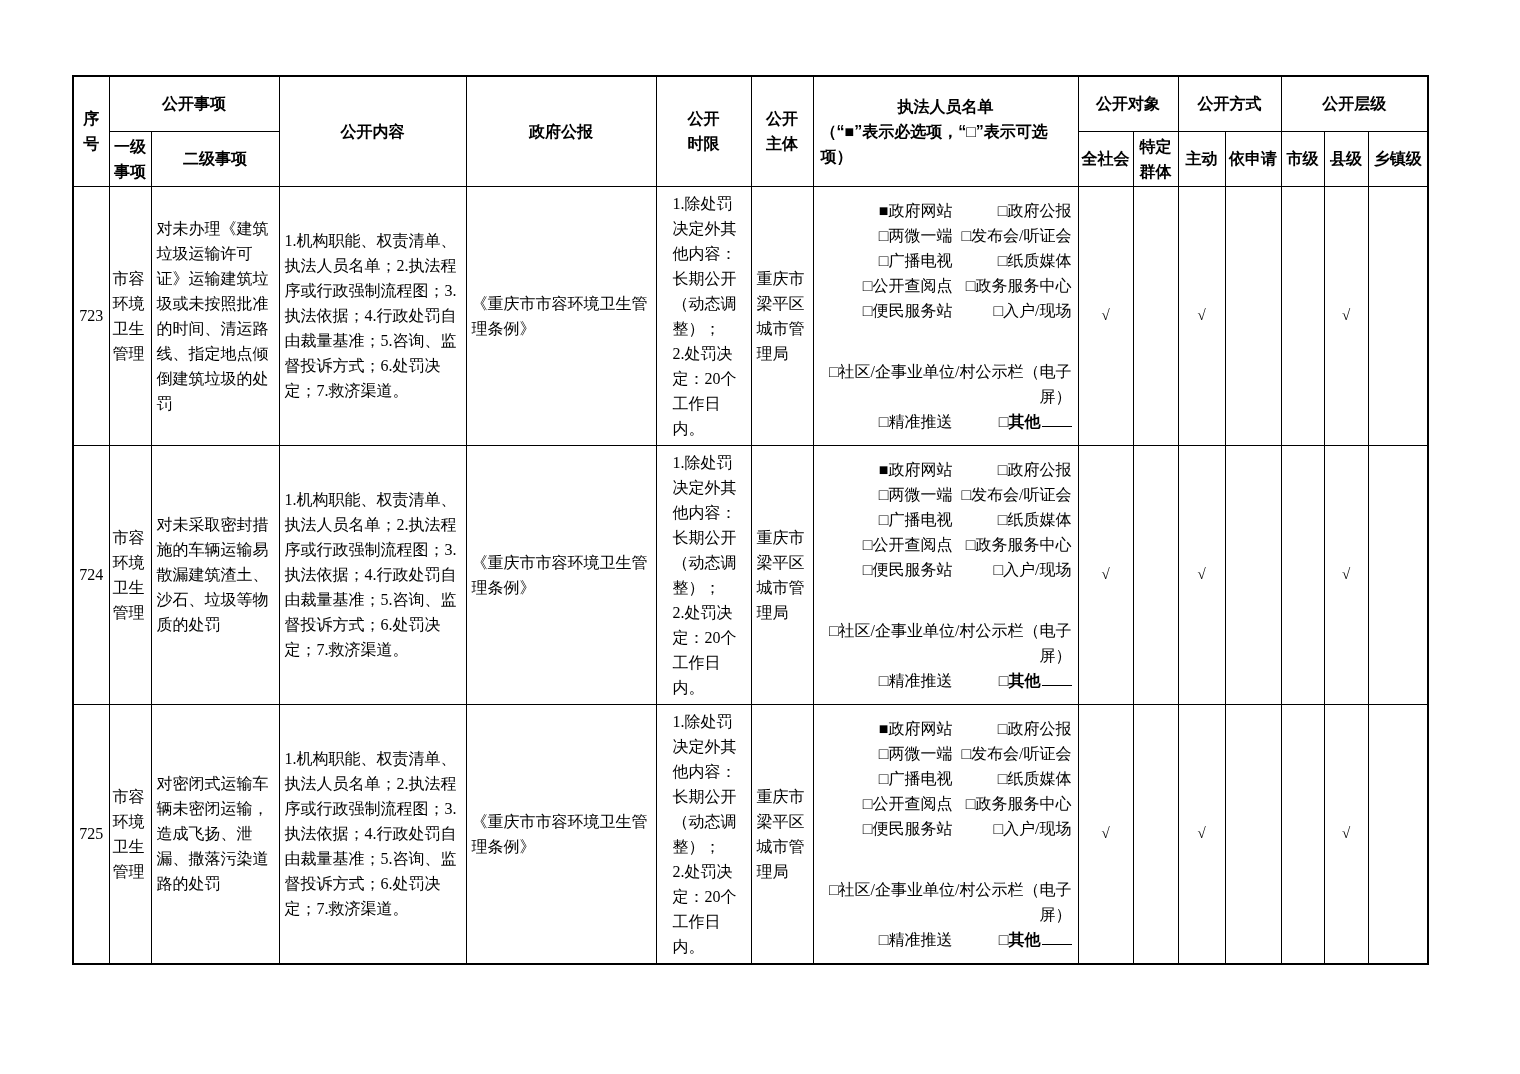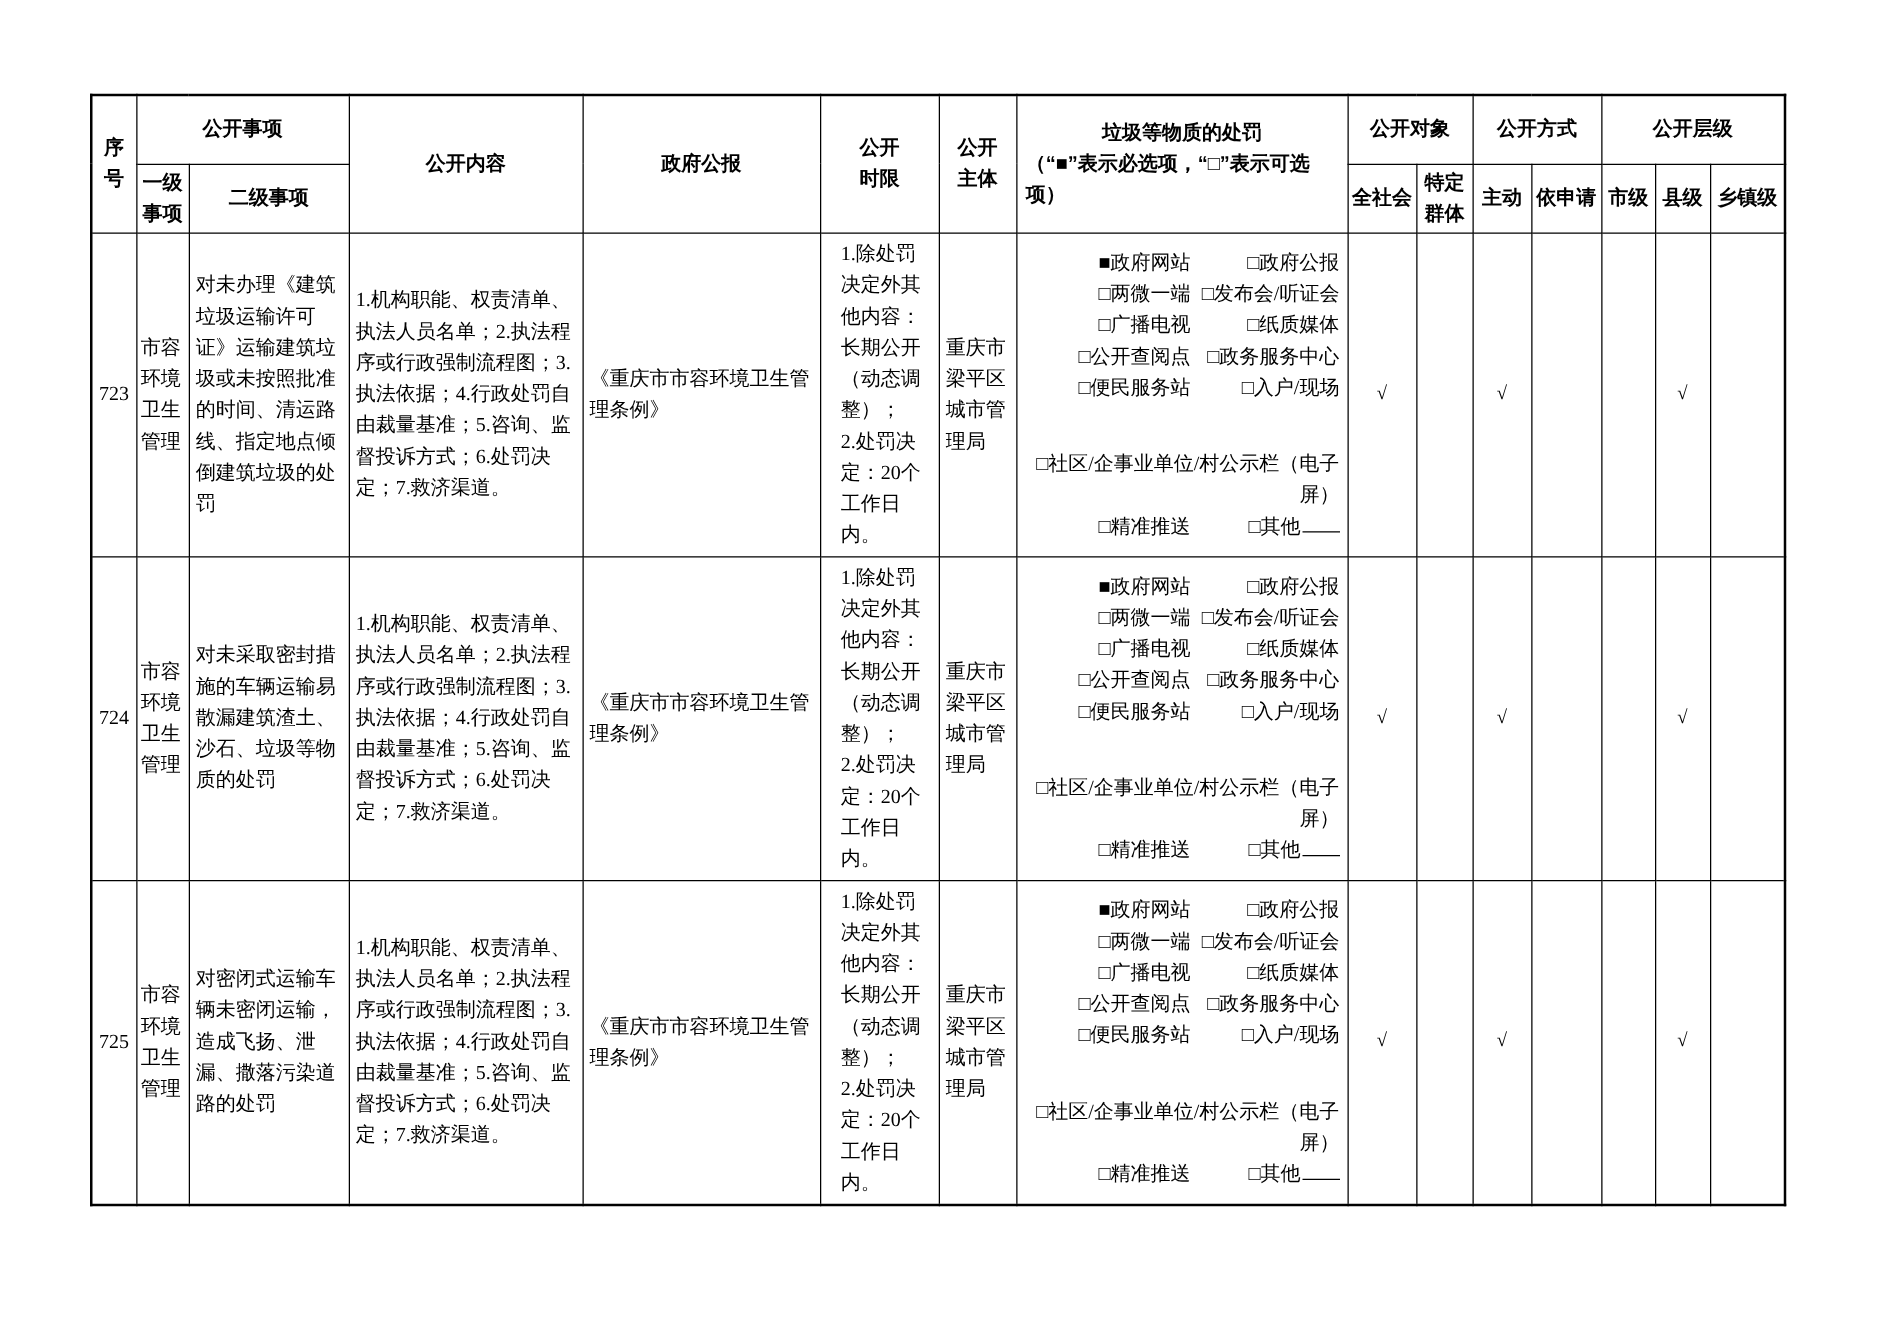--- a/index.html
+++ b/index.html
@@ -51,21 +51,21 @@
   .ch-head-note { text-align: left; }
 
   td.channels-cell { padding: 4px 6px; }
   .ch-grid {
     display: grid;
     grid-template-columns: 133px auto;
     line-height: 25px;
     text-align: right;
   }
   .ch-full { grid-column: 1 / -1; margin-top: 36px; }
-  .ch-other { white-space: nowrap; }
+  .ch-other { white-space: nowrap; font-weight: bold; }
   .blank-underline {
     display: inline-block;
     width: 30px; height: 15px;
     border-bottom: 1px solid #000;
     margin-left: 1px;
   }
   td.mark { text-align: center; font-size: 15px; }
 
   .page-number {
     position: absolute;
@@ -104,21 +104,21 @@
         <th colspan="2">公开事项</th>
         <th rowspan="2">公开内容</th>
         <th rowspan="2">政府公报</th>
         <th rowspan="2">
             <div class="w2">公开时限</div>
           </th>
         <th rowspan="2">
             <div class="w2">公开主体</div>
           </th>
         <th rowspan="2" class="channel-head">
-          <div class="ch-head-title">垃圾等物质的处罚</div>
+          <div class="ch-head-title">执法人员名单</div>
           <div class="ch-head-note">（“■”表示必选项，“□”表示可选项）</div>
         </th>
         <th colspan="2">公开对象</th>
         <th colspan="2">公开方式</th>
         <th colspan="3">公开层级</th>
       </tr>
       <tr class="hrow">
         <th>一级事项</th>
         <th>二级事项</th>
         <th>全社会</th>

